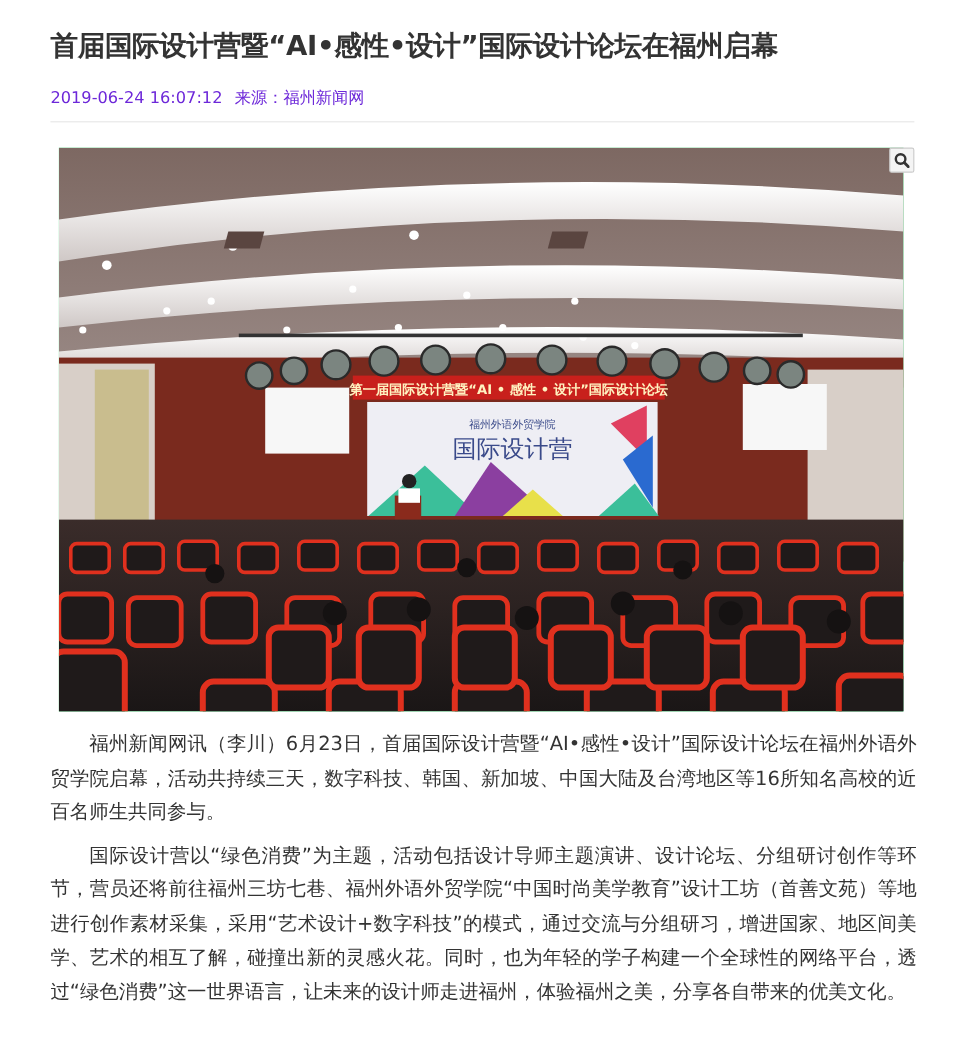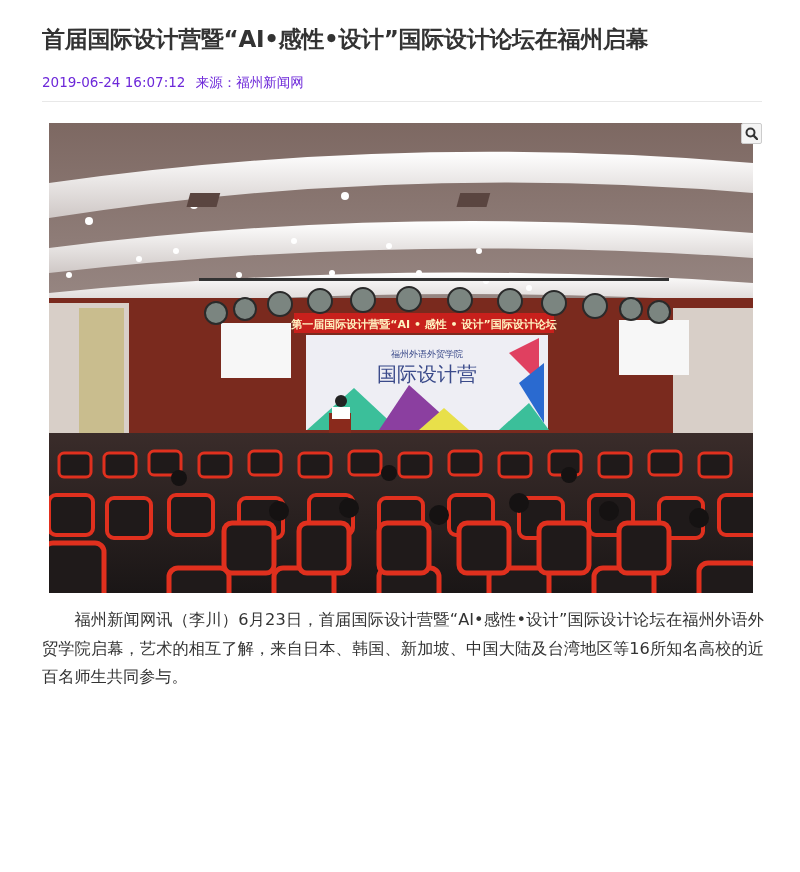--- a/index.html
+++ b/index.html
@@ -204,16 +204,17 @@
   </div>
 
   <div class="zoom-btn">
     <svg width="13" height="13" viewBox="0 0 13 13">
       <circle cx="5.5" cy="5.5" r="4" fill="none" stroke="#333" stroke-width="2"></circle>
       <line x1="8.5" y1="8.5" x2="12" y2="12" stroke="#333" stroke-width="2.4" stroke-linecap="round"></line>
     </svg>
   </div>
 
   <div class="body-text">
-    <p>福州新闻网讯（李川）6月23日，首届国际设计营暨“AI•感性•设计”国际设计论坛在福州外语外贸学院启幕，艺术的相互了解，来自日本、韩国、新加坡、中国大陆及台湾地区等16所知名高校的近百名师生共同参与。</p>
+    <p>福州新闻网讯（李川）6月23日，首届国际设计营暨“AI•感性•设计”国际设计论坛在福州外语外贸学院启幕，活动共持续三天，数字科技、韩国、新加坡、中国大陆及台湾地区等16所知名高校的近百名师生共同参与。</p>
+    <p>国际设计营以“绿色消费”为主题，活动包括设计导师主题演讲、设计论坛、分组研讨创作等环节，营员还将前往福州三坊七巷、福州外语外贸学院“中国时尚美学教育”设计工坊（首善文苑）等地进行创作素材采集，采用“艺术设计+数字科技”的模式，通过交流与分组研习，增进国家、地区间美学、艺术的相互了解，碰撞出新的灵感火花。同时，也为年轻的学子构建一个全球性的网络平台，透过“绿色消费”这一世界语言，让未来的设计师走进福州，体验福州之美，分享各自带来的优美文化。</p>
   </div>
 
 </div>
 
 </body></html>

